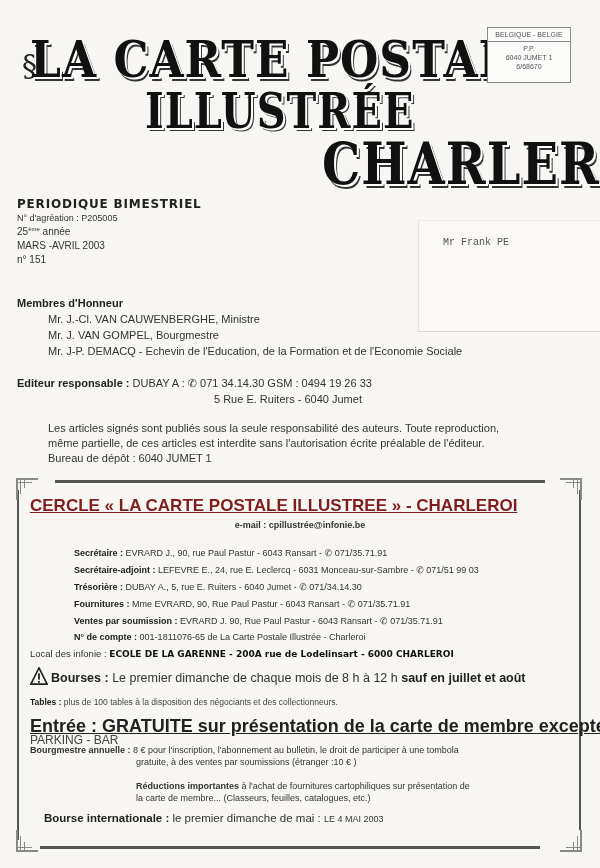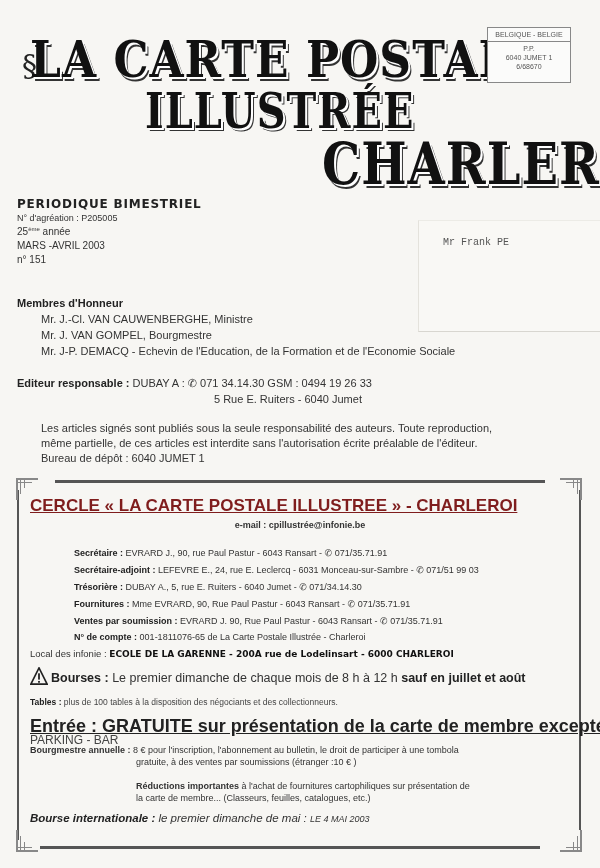--- a/index.html
+++ b/index.html
@@ -40,21 +40,21 @@
 
   
   .address {
     left:418px; top:220px; width:182px; height:110px;
     background:#f9f8f5;
     border-left:1px solid #e4e2dc; border-bottom:1px solid #d8d6d0; border-top:1px solid #ecebe6;text-align:center;
   }
   .address span { position:absolute; left:24px; top:16px; font-family:"Liberation Mono", monospace; font-size:10px; color:#555; }
 
   .hon-title { left:17px; top:297px; font-weight:bold; font-size:11px; color:#222; }
-  .txt11 { font-size:11px; color:#333; left:25px;padding-left:16px; }
+  .txt11 { font-size:11px; color:#333; left:32px;padding-left:16px; }
 
   .editor { left:17px; top:377px; font-size:11px; color:#333; }
   .editor b { color:#222; }
   .editor-addr { left:214px; top:393px; font-size:11px; color:#333; }
 
   
   .frame-top { left:55px; top:480px; width:490px; height:3px; background:#555; }
   .frame-bot { left:40px; top:846px; width:500px; height:3px; background:#555; }
   .frame-left { left:17px; top:490px; width:2px; height:350px; background:#555; }
   .frame-right { left:579px; top:490px; width:2px; height:340px; background:#555; }
@@ -73,21 +73,21 @@
   .bourses b { color:#222; }
   .warn { display:inline-block; width:18px; height:18px; vertical-align:-3px; margin-right:3px; }
   .tables { left:30px; top:697px; font-size:8.5px; color:#444; white-space:nowrap; }
   .tables b { color:#222; }
   .entree { left:30px; top:716px; font-size:18px; font-weight:bold; color:#222; text-decoration:underline; white-space:nowrap; }
   .parking { left:30px; top:733px; font-size:12px; color:#444; }
   .cotis { left:30px; top:745px; font-size:9px; color:#333; white-space:nowrap; }
   .cotis2 { left:136px; top:757px; font-size:9px; color:#333; white-space:nowrap; }
   .reduc { left:136px; top:781px; font-size:9px; color:#333; white-space:nowrap; }
   .reduc2 { left:136px; top:793px; font-size:9px; color:#333; white-space:nowrap; }
-  .bintl { left:30px; top:812px; font-size:11.5px; color:#333; white-space:nowrap;font-style:italic; }
+  .bintl { left:44px; top:812px; font-size:11.5px; color:#333; white-space:nowrap; }
   .bintl b { color:#222; }
   .bintl small { font-size:9px; }
 </style>
 </head>
 <body>
 
 <div class="abs swirl" style="left:22px;top:48px;">§</div>
 <div class="abs mast mast-l1">LA CARTE POSTALE</div>
 <div class="abs mast mast-l2">ILLUSTRÉE</div>
 <div class="abs mast mast-l3">CHARLEROI</div>

